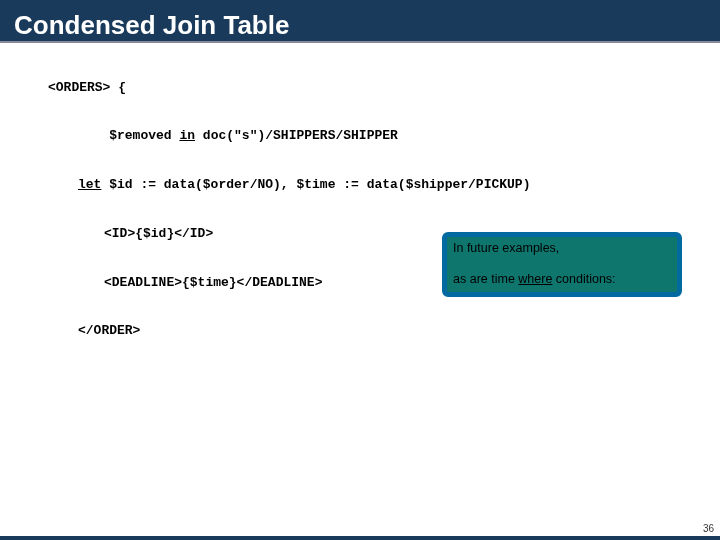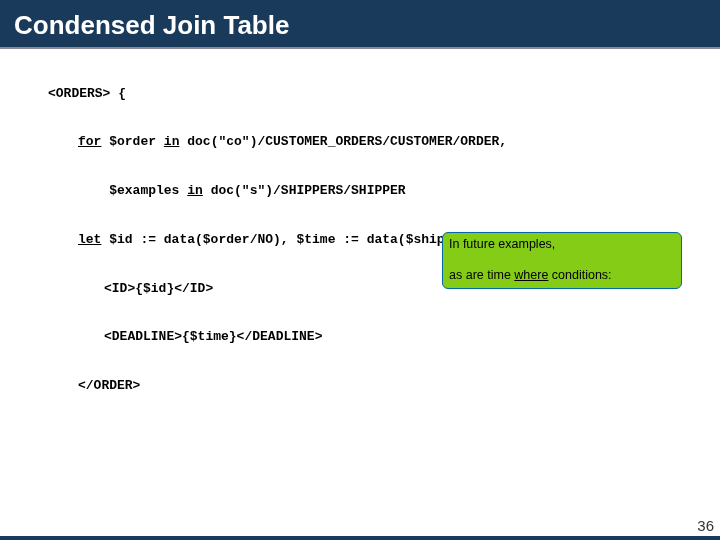--- a/index.html
+++ b/index.html
@@ -1,40 +1,39 @@
 <!DOCTYPE html>
 <html><head>
 <meta charset="utf-8">
 <style>
   * { box-sizing: border-box; margin: 0; padding: 0; }
   body { width: 720px; height: 540px; background: #fff; font-family: Verdana, Arial, sans-serif; position: relative; overflow: hidden; }
-  .header { background: #1a3a5c; color: #fff; padding: 10px 14px 6px; border-bottom: 2px solid #889; }
+  .header { background: #1a3a5c; color: #fff; padding: 10px 14px 0; border-bottom: 2px solid #889; }
   .header h1 { font-size: 26px; font-weight: bold; }
   .content { padding: 4px 30px 0 48px; }
   .code { font-family: "Courier New", monospace; font-weight: bold; font-size: 13px; line-height: 1.25; white-space: pre; }
   .code-indent { padding-left: 30px; }
   .code-indent2 { padding-left: 56px; }
   .kw { text-decoration: underline; }
-  .note { position: absolute; right: 38px; top: 232px; width: 240px; background: #84cc16; border: 1px solid #0369a1; border-radius: 6px; padding: 4px 6px; font-size: 12.5px; line-height: 1.25; }
+  .note { position: absolute; right: 38px; top: 232px; width: 240px; background: #0f766e; border: 5px solid #0369a1; border-radius: 6px; padding: 4px 6px; font-size: 12.5px; line-height: 1.25; }
   .note .uw { text-decoration: underline; }
-  .slide-num { position: absolute; right: 6px; bottom: 6px; font-size: 15px; color: #333; text-align: center; }
+  .slide-num { position: absolute; right: 6px; bottom: 6px; font-size: 10px; color: #333; text-align: center; }
   .footer-bar { position: absolute; left: 0; bottom: 0; width: 100%; height: 4px; background: #1a3a5c; }
 </style>
 </head>
 <body>
 
 <div class="header">
   <h1>Condensed Join Table</h1>
 </div>
 
 <div class="content">
   <div class="code">
     <div><span>&lt;ORDERS&gt; {</span></div>
-    <div class="code-indent"><span class="kw">for</span><span> $order </span><span class="kw">in</span><span> doc("co")/CUSTOMER_ORDERS/CUSTOMER/ORDER,</span></div>
-    <div class="code-indent"><span>    $examples </span><span class="kw">in</span><span> doc("s")/SHIPPERS/SHIPPER</span></div>
+    <div class="code-indent"><span>    $removed </span><span class="kw">in</span><span> doc("s")/SHIPPERS/SHIPPER</span></div>
     <div class="code-indent"><span class="kw">let</span><span> $id := data($order/NO), $time := data($shipper/PICKUP)</span></div>
     <div class="code-indent2"><span>&lt;ID&gt;{$id}&lt;/ID&gt;</span></div>
     <div class="code-indent2"><span>&lt;DEADLINE&gt;{$time}&lt;/DEADLINE&gt;</span></div>
     <div class="code-indent"><span>&lt;/ORDER&gt;</span></div>
     
   </div>
 
   <div class="note">
     <span>In future examples,</span><br>
     <br>

